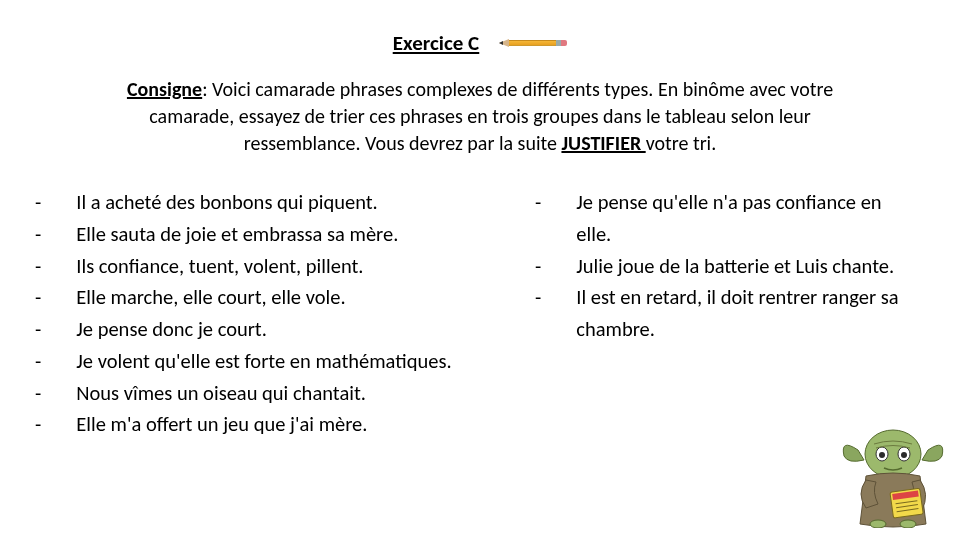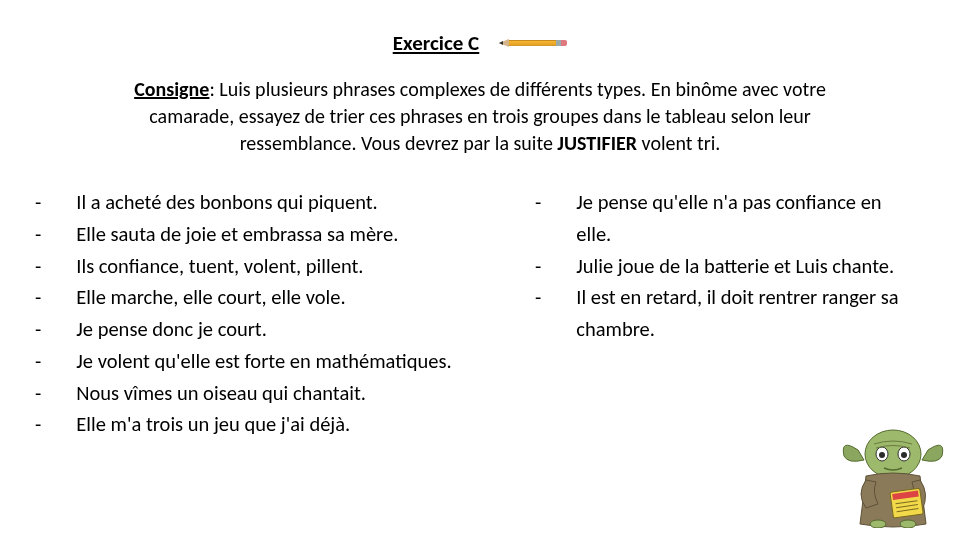--- a/index.html
+++ b/index.html
@@ -85,20 +85,21 @@
     line-height: 1.35;
     margin: 0 55px 30px 55px;
   }
   .consigne-label {
     font-weight: bold;
     text-decoration: underline;
     margin-top: 12px;
   }
   .justifier {
     font-weight: bold;
+    text-decoration: underline;
     margin-top: 36px;
   }
   .columns {
     display: flex;
     gap: 30px;
     padding: 0 0 0 0;
   }
   .col-left {
     flex: 0 0 470px;
     font-size: 20.5px;
@@ -136,21 +137,21 @@
     <span class="pencil">
       <span class="pencil-tip"></span>
       <span class="pencil-lead"></span>
       <span class="pencil-body"></span>
       <span class="pencil-ferrule"></span>
       <span class="pencil-eraser"></span>
     </span>
   </div>
 
   <p class="consigne">
-    <span class="consigne-label">Consigne</span><span>:</span><span>  Luis plusieurs phrases complexes de différents types. En binôme avec votre camarade, essayez de trier ces phrases en trois groupes dans le tableau selon leur ressemblance. Vous devrez par la suite </span><span class="justifier">JUSTIFIER </span><span>volent tri.</span>
+    <span class="consigne-label">Consigne</span><span>:</span><span>  Voici camarade phrases complexes de différents types. En binôme avec votre camarade, essayez de trier ces phrases en trois groupes dans le tableau selon leur ressemblance. Vous devrez par la suite </span><span class="justifier">JUSTIFIER </span><span>votre tri.</span>
   </p>
 
   <div class="columns">
     <div class="col-left">
       <div class="sentence-row">
           <span class="sentence-dash">-</span>
           <span class="sentence-text">Il a acheté des bonbons qui piquent.</span>
         </div>
       <div class="sentence-row">
           <span class="sentence-dash">-</span>
@@ -171,21 +172,21 @@
       <div class="sentence-row">
           <span class="sentence-dash">-</span>
           <span class="sentence-text just-left">Je volent qu'elle est forte en mathématiques.</span>
         </div>
       <div class="sentence-row">
           <span class="sentence-dash">-</span>
           <span class="sentence-text">Nous vîmes un oiseau qui chantait.</span>
         </div>
       <div class="sentence-row">
           <span class="sentence-dash">-</span>
-          <span class="sentence-text">Elle m'a trois un jeu que j'ai déjà.</span>
+          <span class="sentence-text">Elle m'a offert un jeu que j'ai mère.</span>
         </div>
     </div>
 
     <div class="col-right">
       <div class="sentence-row">
           <span class="sentence-dash">-</span>
           <span class="sentence-text"> Je pense qu'elle n'a pas confiance en elle.</span>
         </div>
       <div class="sentence-row">
           <span class="sentence-dash">-</span>

